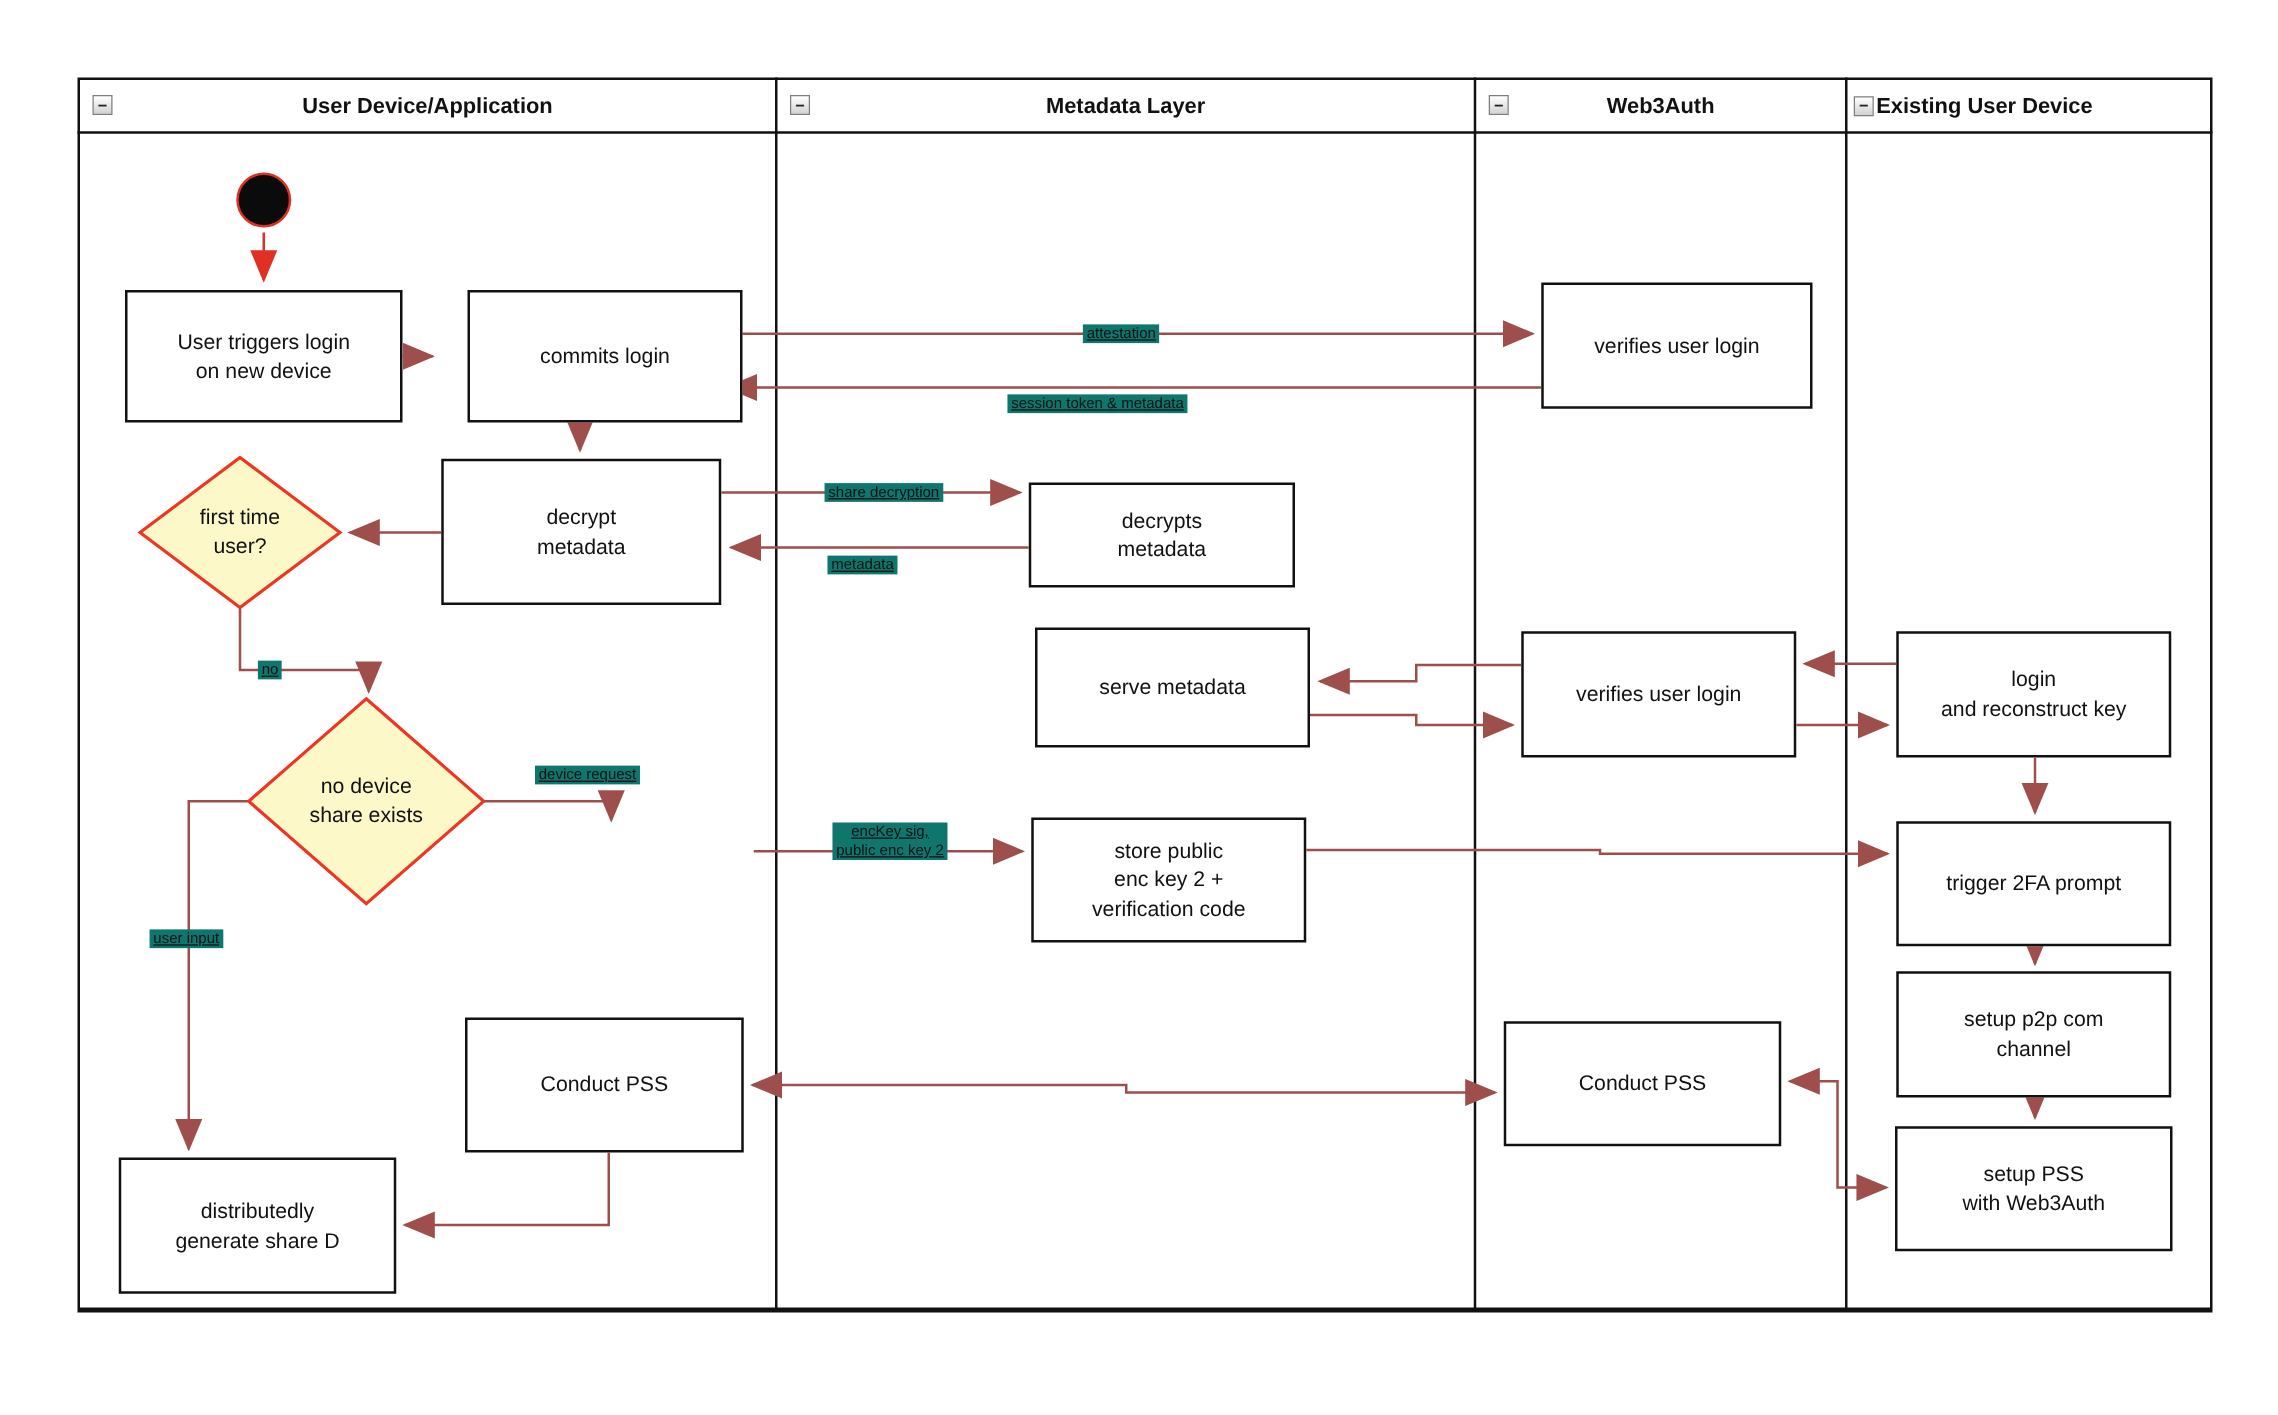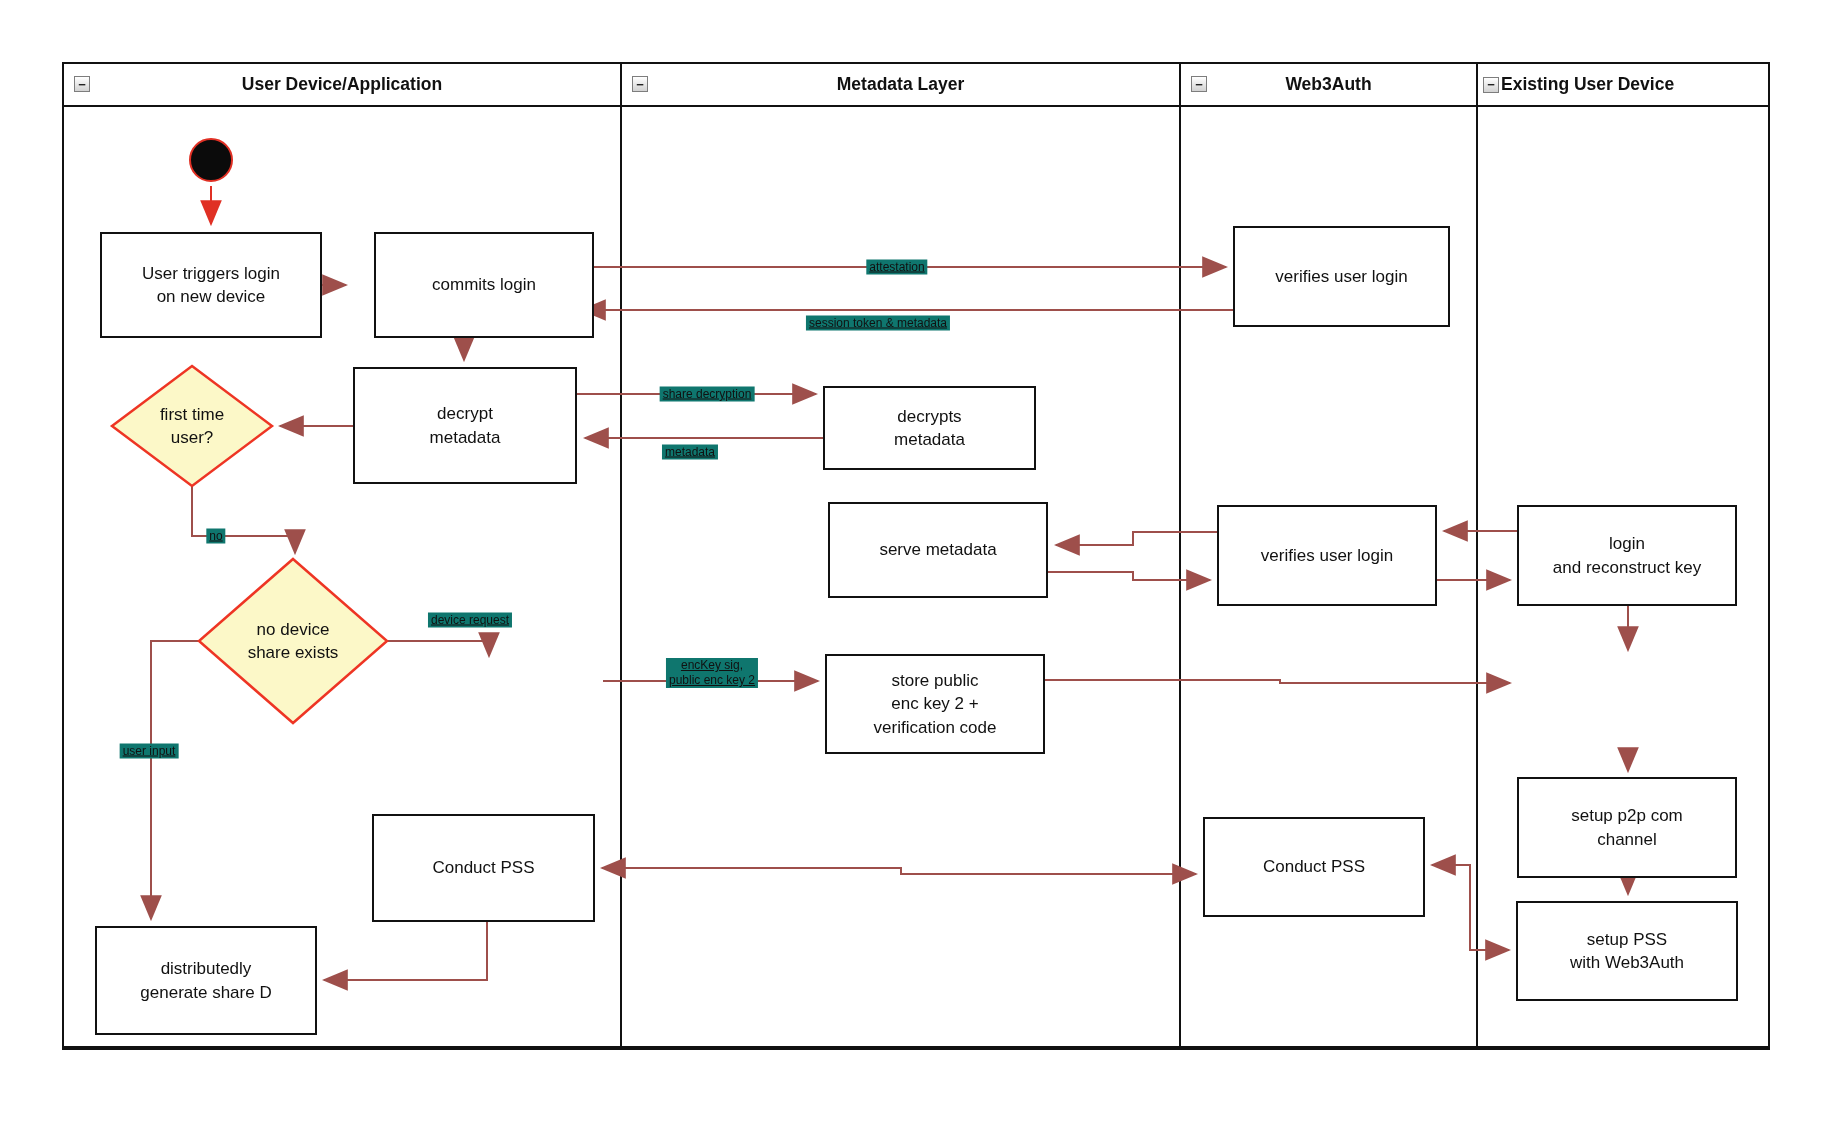--- a/index.html
+++ b/index.html
@@ -154,20 +154,21 @@
 metadata</div>
   <div class="node" id="n-serve-metadata">serve metadata</div>
   <div class="node" id="n-store-public">store public
 enc key 2 +
 verification code</div>
   <div class="node" id="n-verifies-top">verifies user login</div>
   <div class="node" id="n-verifies-mid">verifies user login</div>
   <div class="node" id="n-conduct-pss-right">Conduct PSS</div>
   <div class="node" id="n-login-reconstruct">login
 and reconstruct key</div>
+  <div class="node" id="n-trigger-2fa">trigger 2FA prompt</div>
   <div class="node" id="n-setup-p2p">setup p2p com
 channel</div>
   <div class="node" id="n-setup-pss">setup PSS
 with Web3Auth</div>
 
   <div class="dlabel" id="dl-first-time">first time
 user?</div>
   <div class="dlabel" id="dl-no-device">no device
 share exists</div>
 

